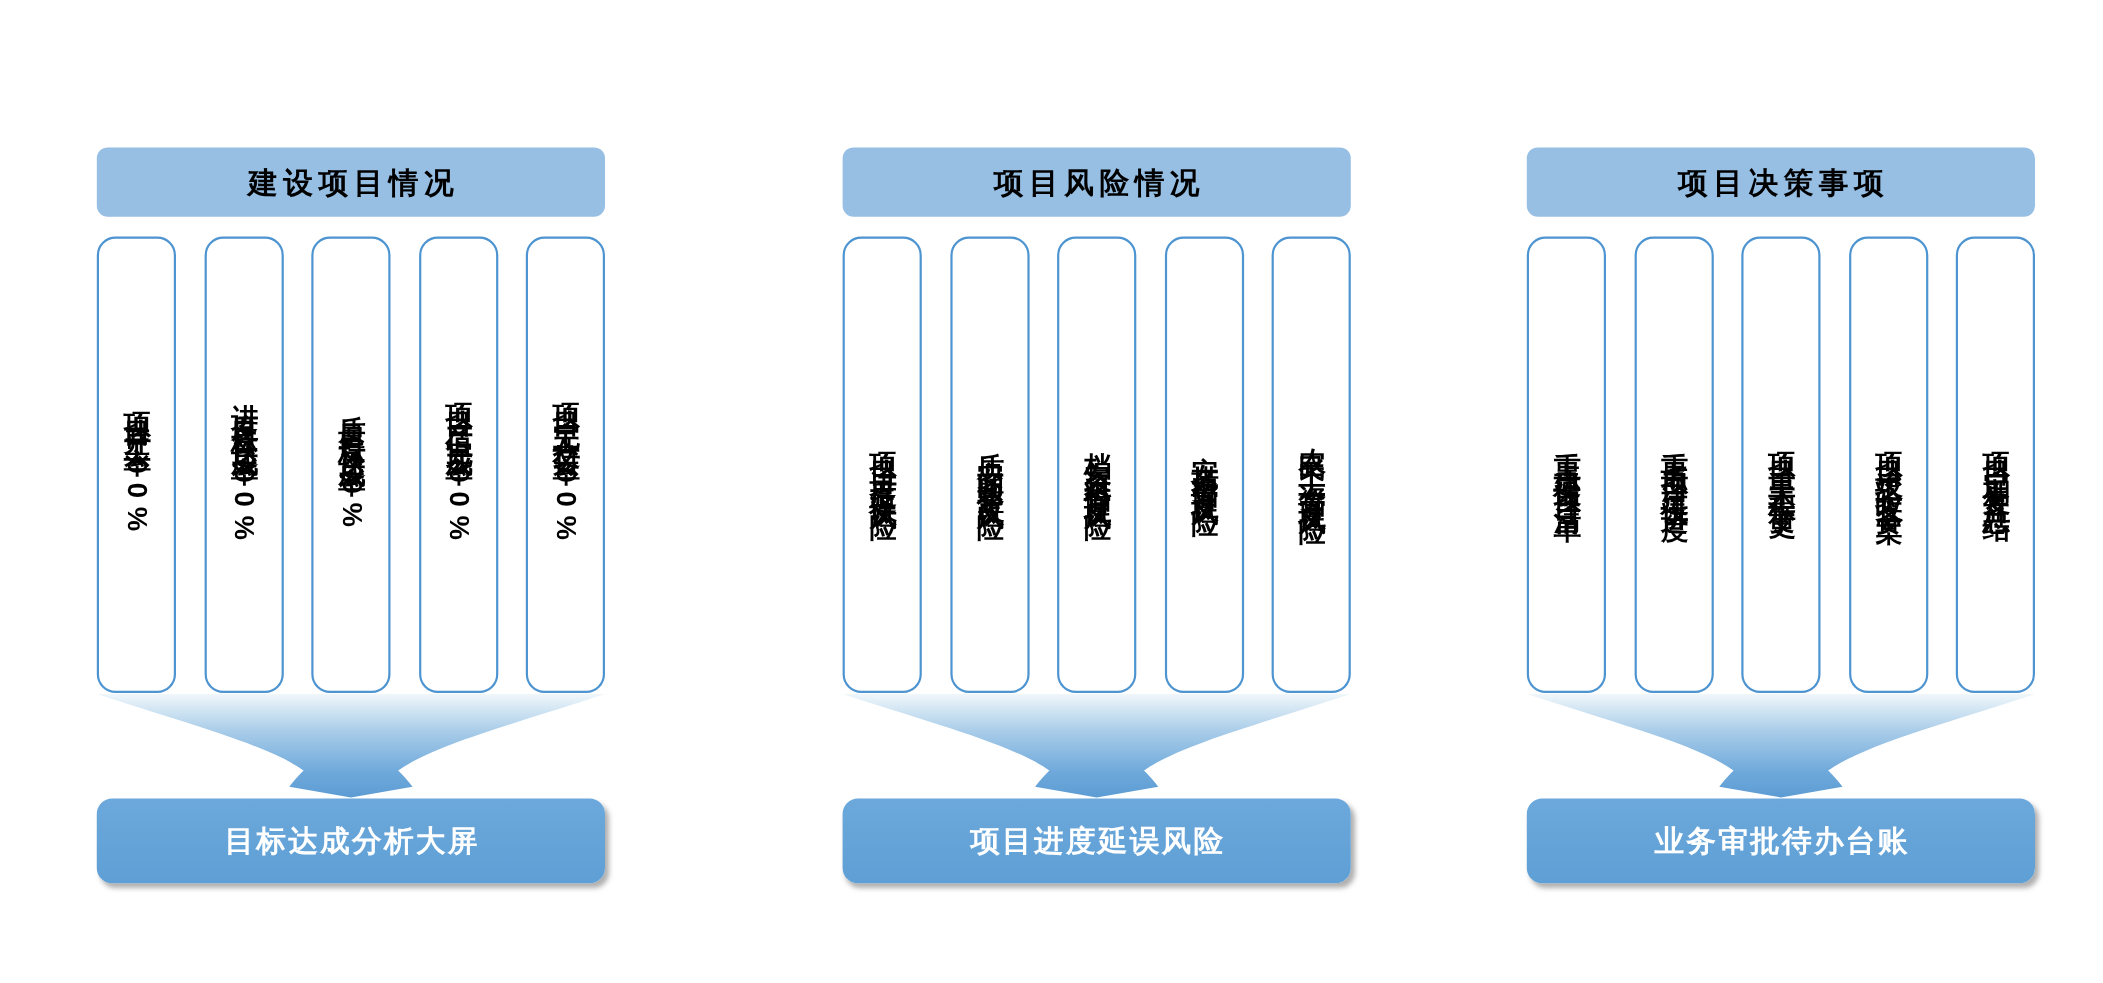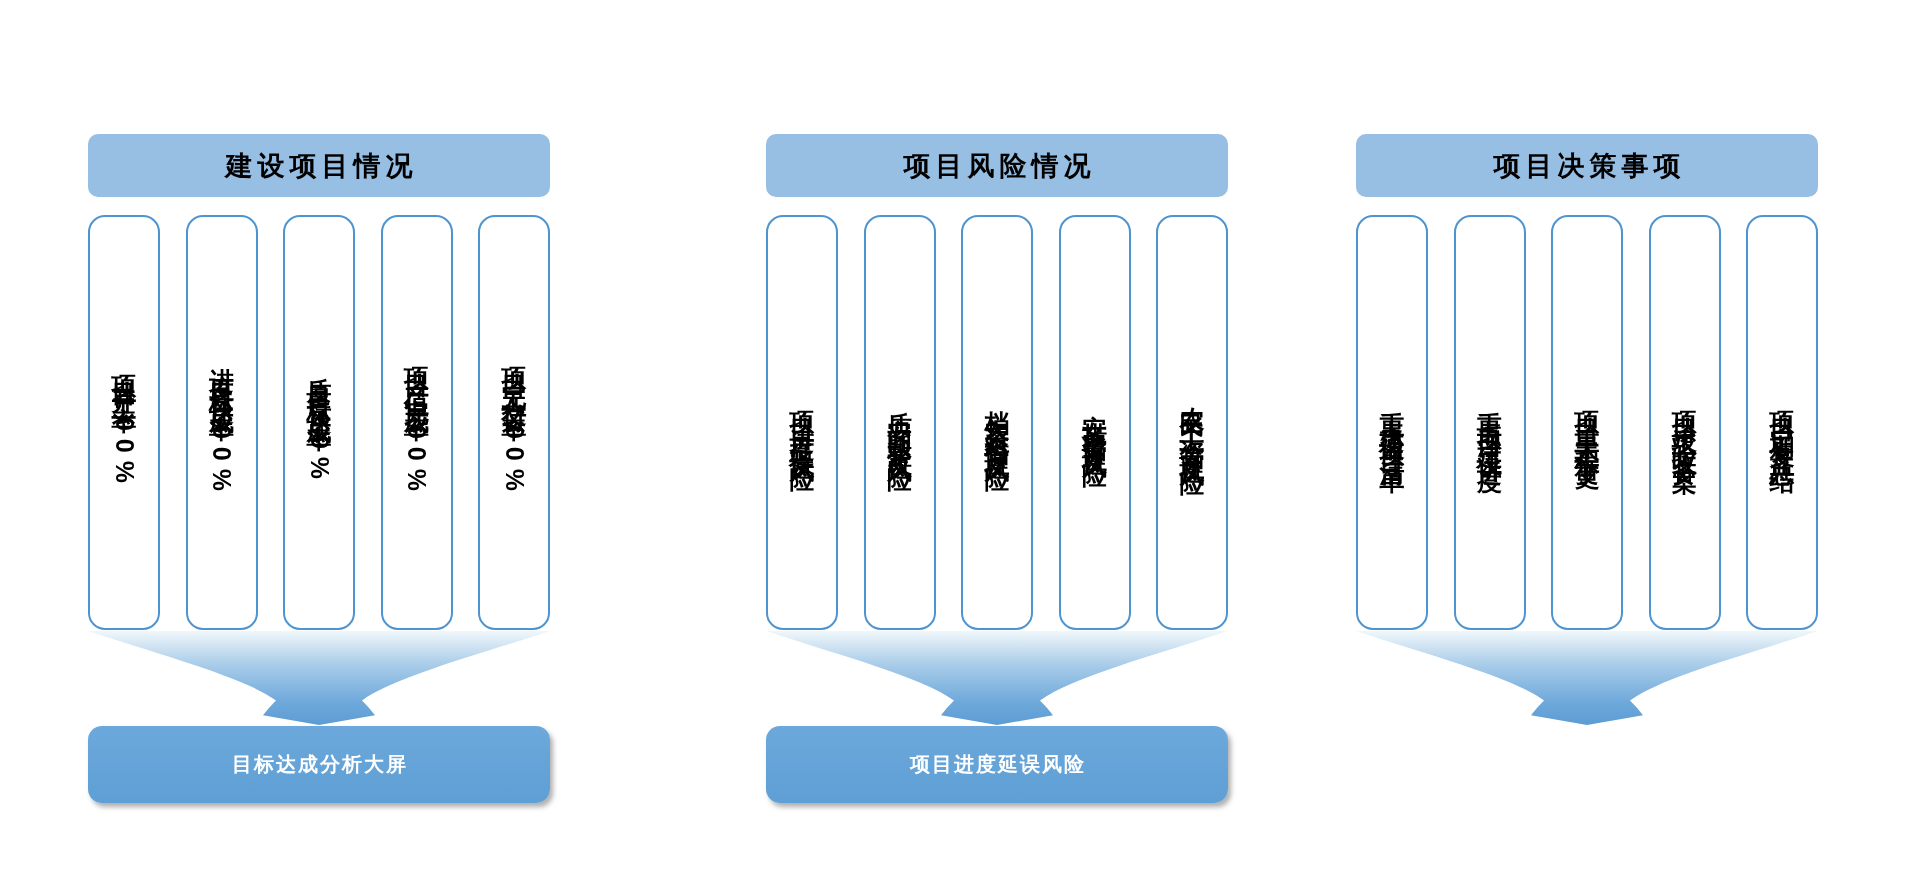--- a/index.html
+++ b/index.html
@@ -10,21 +10,21 @@
     font-family:"Liberation Sans","DejaVu Sans",sans-serif;
     overflow:hidden;
   }
   .column{
     position:absolute;top:0;
     width:462px;height:894px;
     display:flex;flex-direction:column;align-items:stretch;
   }
   .col-1{left:88px;}
   .col-2{left:741px;margin-left:25px;}
-  .col-3{left:1356px;}
+  .col-3{left:1388px;}
 
   .col-header{
     margin-top:134px;
     height:63px;
     background:#97BFE4;
     border-radius:10px;
     display:flex;align-items:center;justify-content:center;
     color:#000000;
     font-size:27px;font-weight:bold;
     letter-spacing:5px;text-indent:5px;
@@ -54,21 +54,21 @@
     display:block;
     width:462px;height:96px;
   }
   .col-footer{
     height:77px;
     background:linear-gradient(#6CA8DB,#5E9FD5);
     border-radius:14px;
     box-shadow:3px 4px 5px rgba(110,110,110,.55);
     display:flex;align-items:center;justify-content:center;
     color:#ffffff;
-    font-size:20px;font-weight:bold;
+    font-size:27px;font-weight:bold;
     letter-spacing:2px;text-indent:2px;
   }
   .defs-holder{position:absolute;width:0;height:0;overflow:hidden;}
 </style>
 </head>
 <body>
 
 <svg class="defs-holder" aria-hidden="true">
   <defs>
     <linearGradient id="funnelGrad" x1="0" y1="0" x2="0" y2="1">
@@ -157,15 +157,18 @@
       <div class="card">
         <span class="card-text">项目竣工验收备案</span>
       </div>
       <div class="card">
         <span class="card-text">项目定期复盘总结</span>
       </div>
     </div>
     <svg class="funnel" viewBox="0 0 462 98" preserveAspectRatio="none" aria-hidden="true">
       <path d="M 0 1 L 462 1 C 388 26 306 48 274 72 C 279 77 283 82 287 87 L 231 97 L 175 87 C 179 82 183 77 188 72 C 156 48 74 26 0 1 Z" fill="url(#funnelGrad)"></path>
     </svg>
+    <footer class="col-footer">
+      <span>业务审批待办台账</span>
+    </footer>
   </section>
 
 </div>
 
 </body></html>

